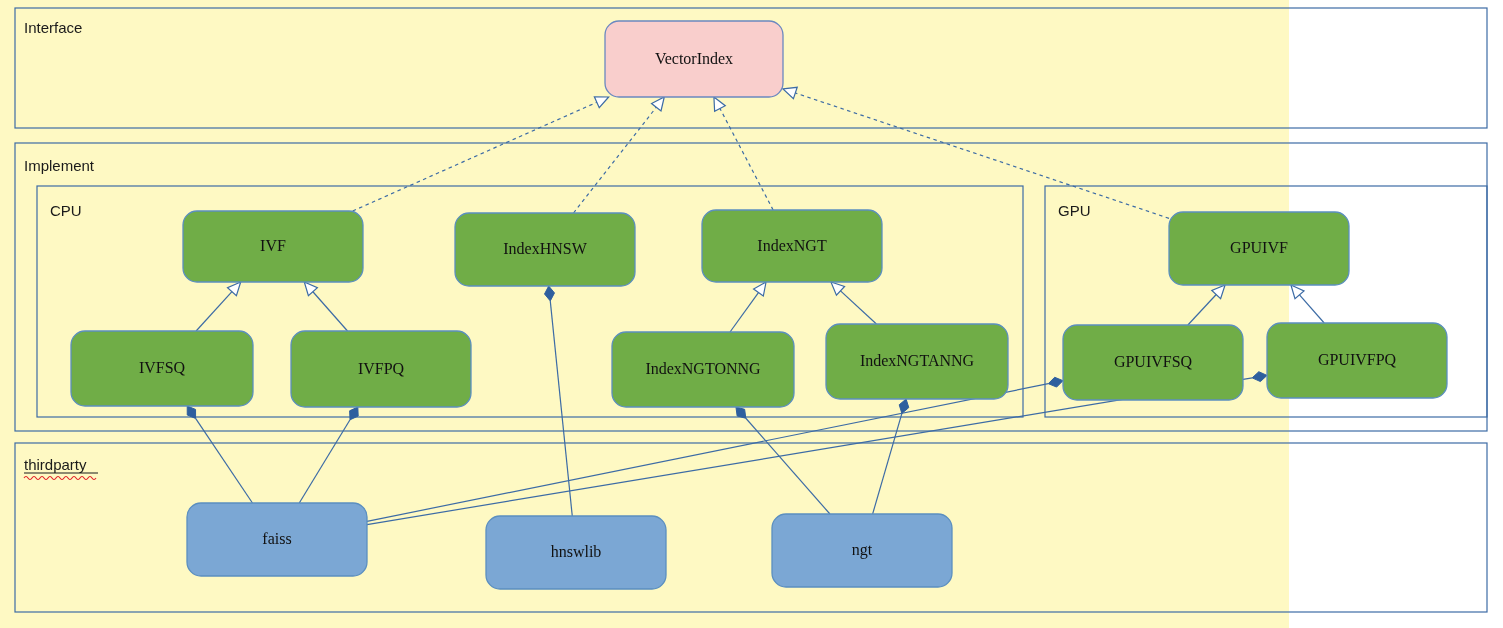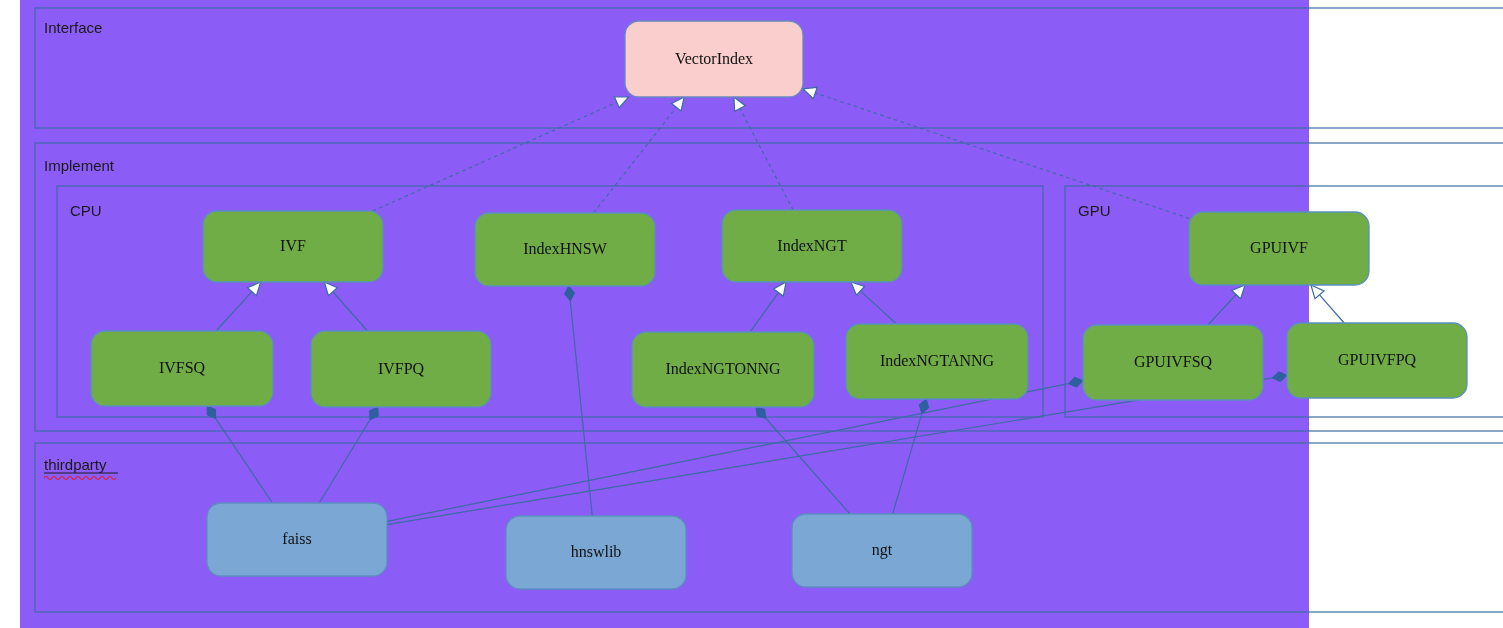--- a/index.html
+++ b/index.html
@@ -1,18 +1,18 @@
 <!DOCTYPE html>
 <html><head>
 <meta charset="utf-8">
 <style>
   html,body{margin:0;padding:0;background:#ffffff;}
   body{width:1503px;height:628px;overflow:hidden;
        font-family:"Liberation Sans", sans-serif;}
-  #stage{position:relative;width:1289px;height:628px;background:#8b5cf6;margin-left:20px;}
+  #stage{position:relative;width:1289px;height:628px;background:#fef9c3;}
   svg{position:absolute;top:0;left:0;width:1503px;height:628px;}
   .container-label{font-family:"Liberation Sans", sans-serif;font-size:15px;fill:#1a1a1a;}
   .node-label{font-family:"Liberation Serif", serif;font-size:16px;fill:#111111;
               text-anchor:middle;dominant-baseline:middle;}
   .frame{fill:none;stroke:#3c6ba5;stroke-width:1.2;}
   .node{stroke:#5b8fc0;stroke-width:1.3;}
   .node-green{fill:#70ad47;}
   .node-blue{fill:#7ba7d4;}
   .node-pink{fill:#f9cecc;stroke:#6a88c0;}
   .edge{stroke:#3c6ba5;stroke-width:1.2;fill:none;}

